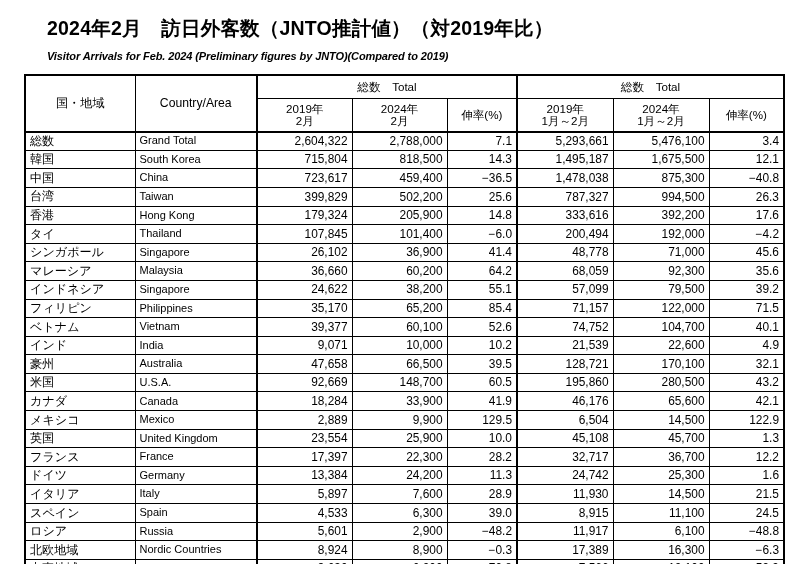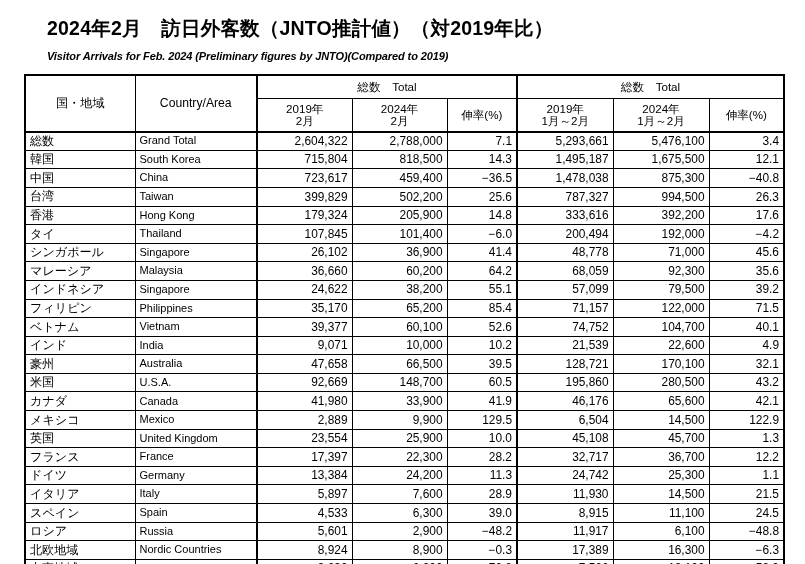--- a/index.html
+++ b/index.html
@@ -314,21 +314,21 @@
             <td class="c-num sep-left">92,669</td>
             <td class="c-num">148,700</td>
             <td class="c-num">60.5</td>
             <td class="c-num sep-left">195,860</td>
             <td class="c-num">280,500</td>
             <td class="c-num">43.2</td>
           </tr>
           <tr>
             <td class="c-ja">カナダ</td>
             <td class="c-en">Canada</td>
-            <td class="c-num sep-left">41,980</td>
+            <td class="c-num sep-left">18,284</td>
             <td class="c-num">33,900</td>
             <td class="c-num">41.9</td>
             <td class="c-num sep-left">46,176</td>
             <td class="c-num">65,600</td>
             <td class="c-num">42.1</td>
           </tr>
           <tr>
             <td class="c-ja">メキシコ</td>
             <td class="c-en">Mexico</td>
             <td class="c-num sep-left">2,889</td>
@@ -359,21 +359,21 @@
             <td class="c-num">12.2</td>
           </tr>
           <tr>
             <td class="c-ja">ドイツ</td>
             <td class="c-en">Germany</td>
             <td class="c-num sep-left">13,384</td>
             <td class="c-num">24,200</td>
             <td class="c-num">11.3</td>
             <td class="c-num sep-left">24,742</td>
             <td class="c-num">25,300</td>
-            <td class="c-num">1.1</td>
+            <td class="c-num">1.6</td>
           </tr>
           <tr>
             <td class="c-ja">イタリア</td>
             <td class="c-en">Italy</td>
             <td class="c-num sep-left">5,897</td>
             <td class="c-num">7,600</td>
             <td class="c-num">28.9</td>
             <td class="c-num sep-left">11,930</td>
             <td class="c-num">14,500</td>
             <td class="c-num">21.5</td>

